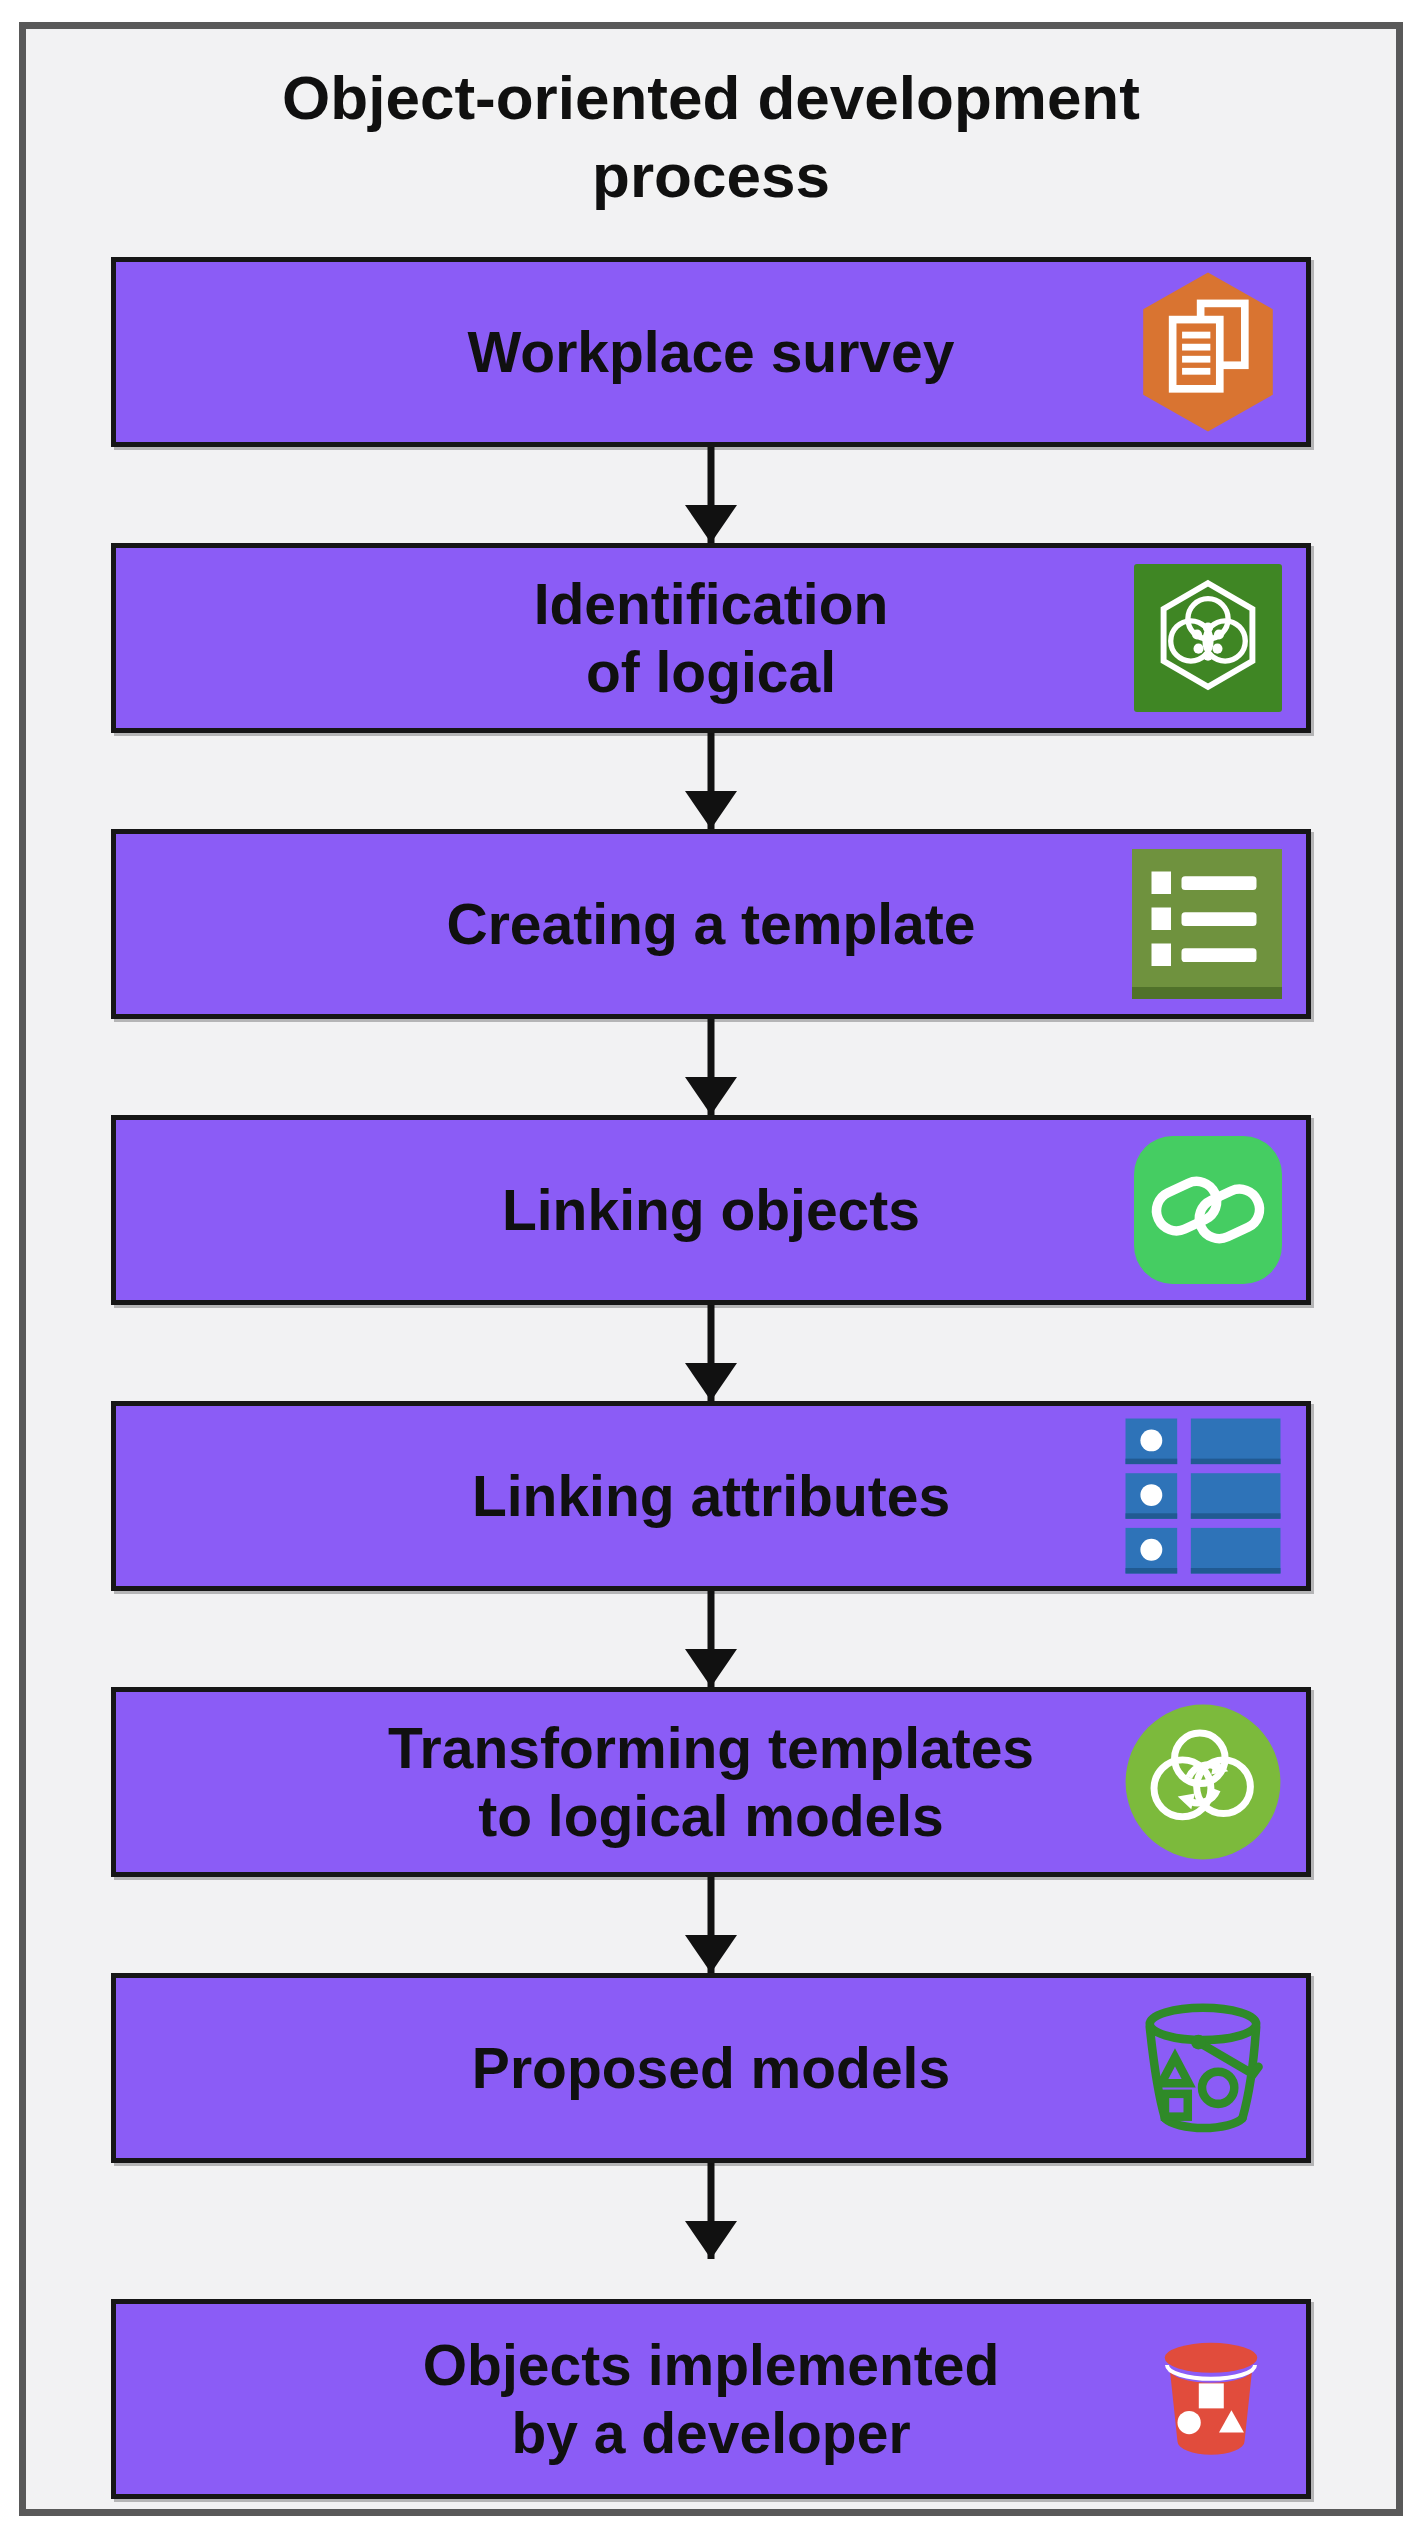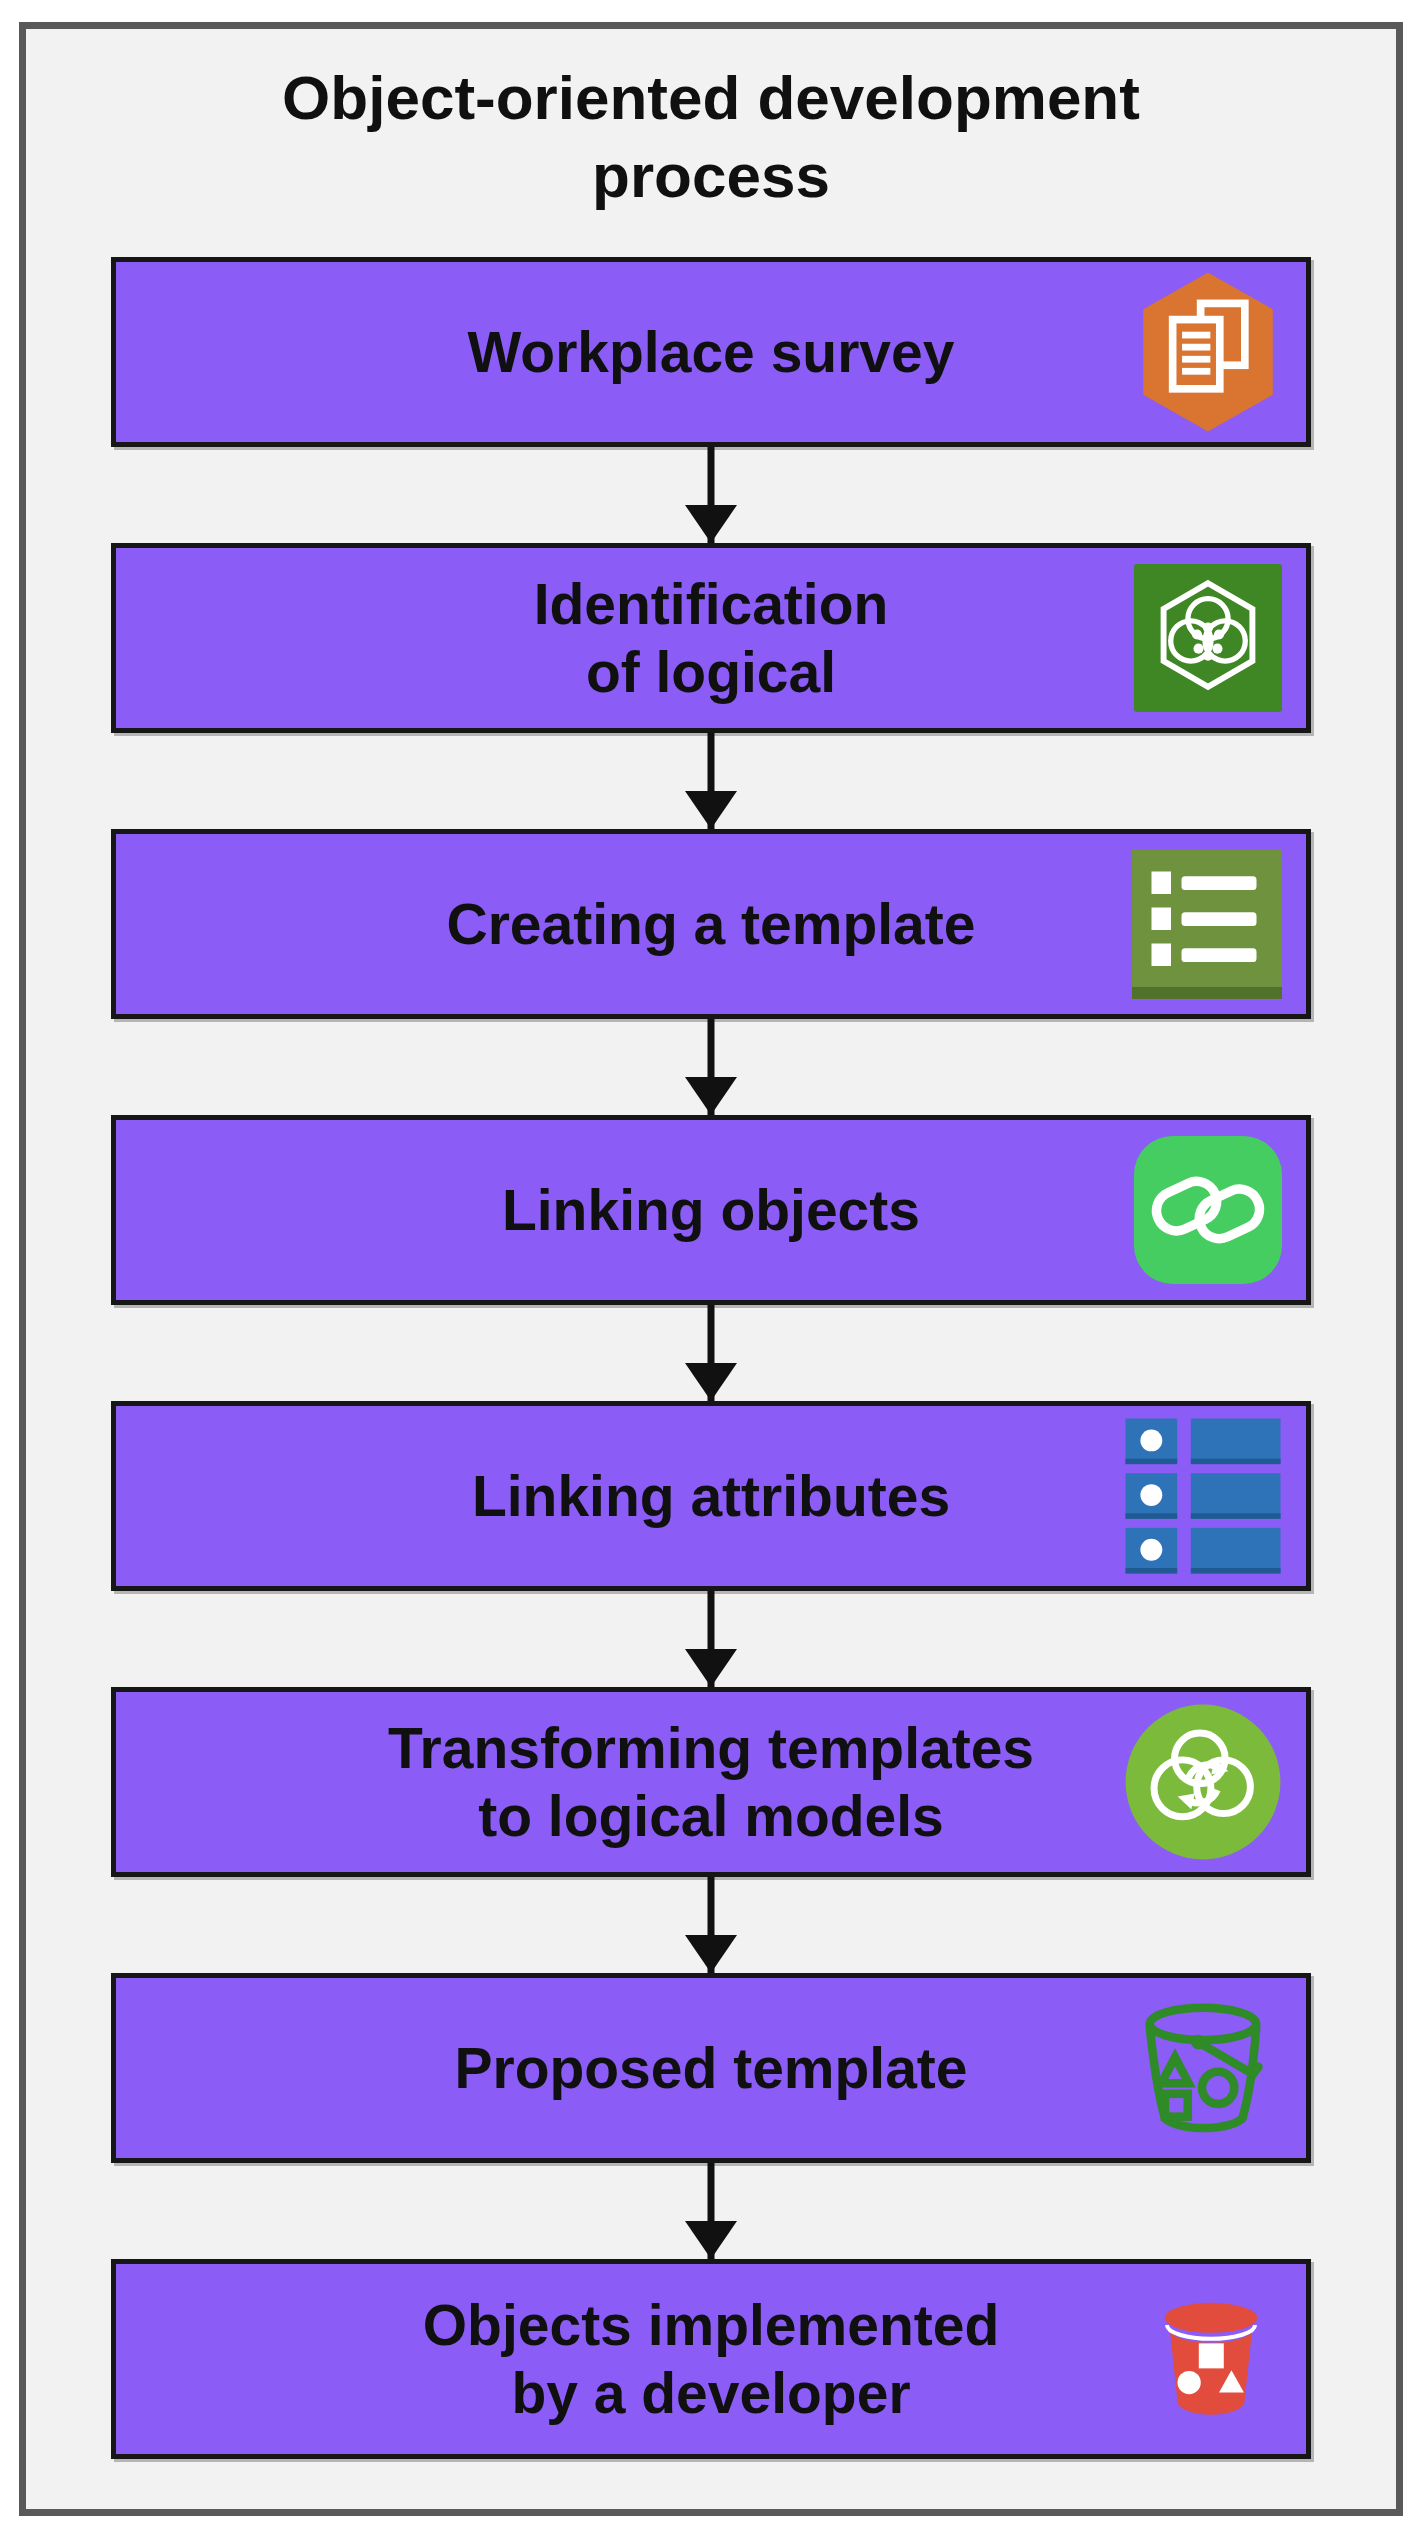--- a/index.html
+++ b/index.html
@@ -29,21 +29,21 @@
   }
   .box {
     position:relative;
     width:1200px; height:190px;
     background:#8b5cf6;
     border:5px solid #161616;
     box-sizing:border-box;
     display:flex; align-items:center; justify-content:center;
     box-shadow:3px 3px 0 rgba(70,70,70,0.35);
   }
-  .box.tall { height:200px; }
+  .box.tall { height:200px;margin-top:40px; }
   .label {
     font-size:57px; font-weight:bold; color:#101010;
     text-align:center; line-height:1.2;
     white-space:pre-line;
     max-width:1060px;
   }
   .icon {
     position:absolute; right:24px; top:50%;
     transform:translateY(-50%);
     display:flex; align-items:center; justify-content:center;
@@ -197,21 +197,21 @@
           </g>
           <polygon points="28.7,17.6 33,21.6 27.6,22.6" fill="#fff"></polygon>
           <polygon points="21.3,33.6 17,29.6 22.4,28.6" fill="#fff"></polygon>
         </svg>
       </span>
     </div>
 
     <div class="connector"></div>
 
     <div class="box">
-      <div class="label">Proposed template</div>
+      <div class="label">Proposed models</div>
       <span class="icon">
         <svg width="152" height="158" viewBox="0 0 50 50">
           <g fill="none" stroke="#2F8A28" stroke-width="2.8" stroke-linecap="round">
             <ellipse cx="24" cy="10.5" rx="17.5" ry="5.3"></ellipse>
             <path d="M6.5 11.5 C7.5 21 9 33 11.5 41.5"></path>
             <path d="M41.5 11.5 C41 19 40 31 37 41.5"></path>
             <path d="M11.5 41.5 a13.5 4.8 0 0 0 25.5 0"></path>
             <path d="M22.5 16.5 L40.5 27 l1.8 -2.4"></path>
             <path d="M14.8 21.5 L19.3 30 L10.3 30 Z"></path>
             <rect x="11.5" y="33.5" width="7.5" height="7.5"></rect>

